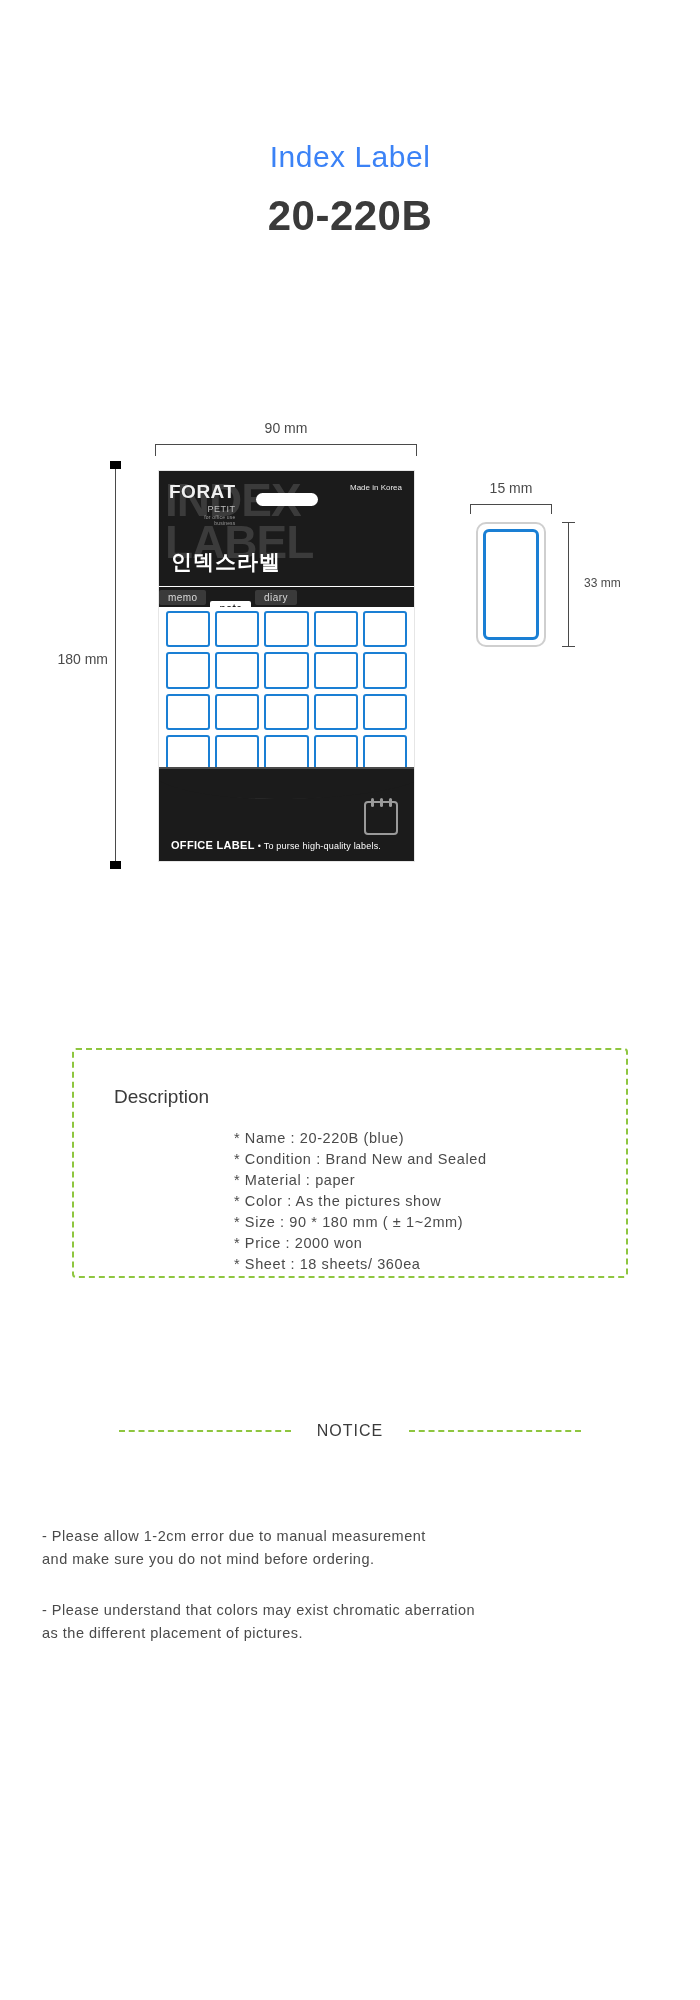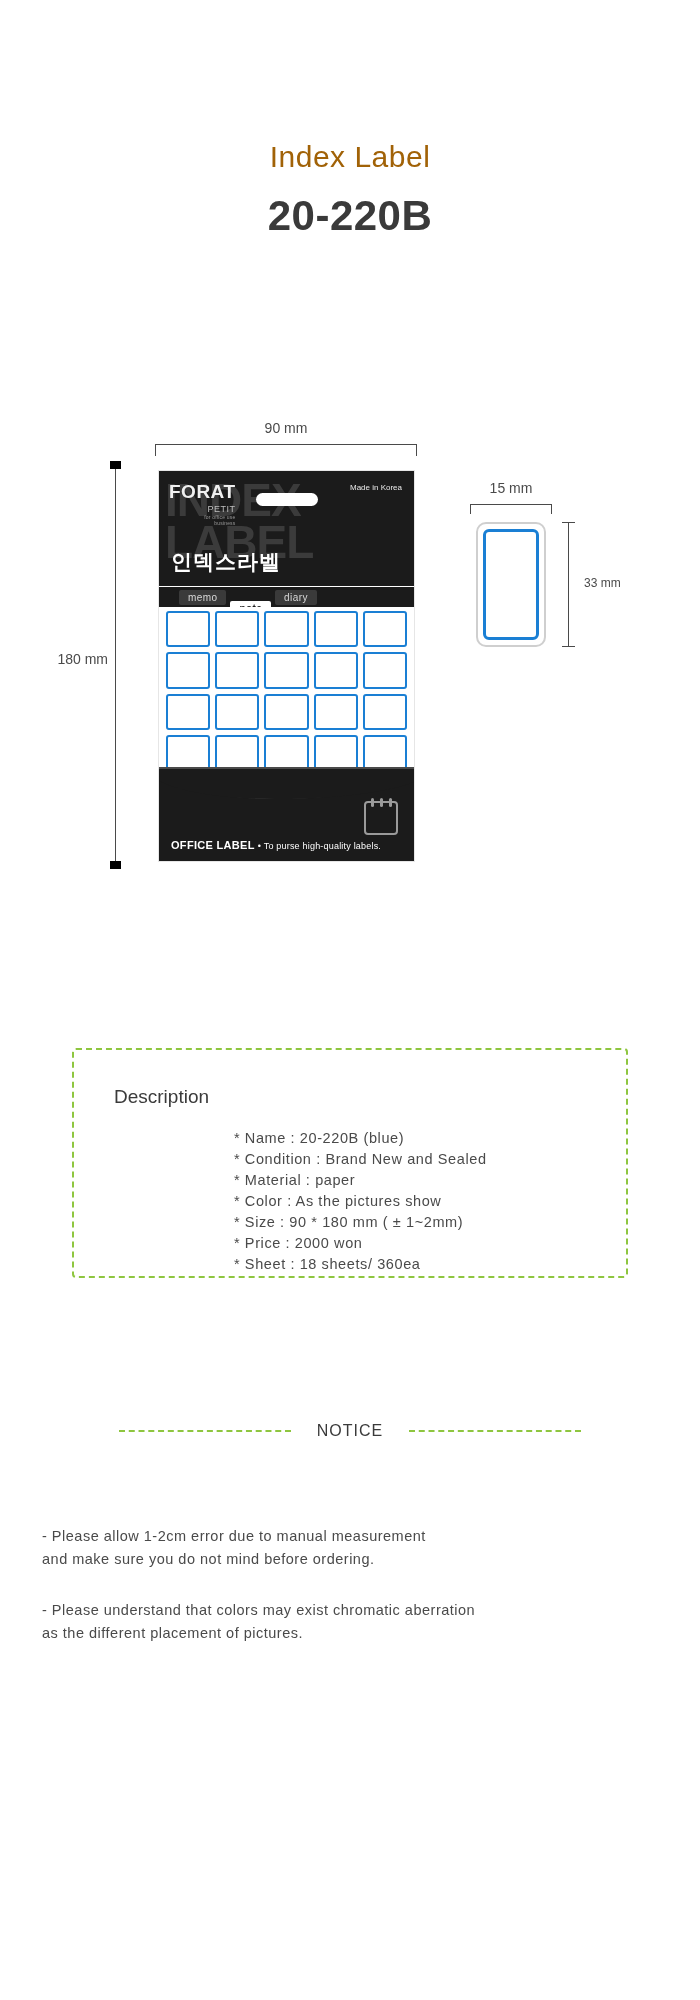--- a/index.html
+++ b/index.html
@@ -19,21 +19,21 @@
   
   .title-block {
     position: absolute;
     top: 140px;
     left: 0;
     width: 700px;
     text-align: center;
   }
   .title-main {
     font-size: 30px;
-    color: #a16207;
+    color: #3b82f6;
     letter-spacing: 0.5px;
     font-weight: 400;
   }
   .title-sub {
     font-size: 42px;
     color: #3a3a3a;
     font-weight: 700;
     margin-top: 18px;
     letter-spacing: 0.5px;
   }
@@ -192,21 +192,20 @@
   }
   .tabs-row {
     position: absolute;
     top: 116px;
     left: 0;
     width: 255px;
     height: 20px;
     background: #1b1b1b;
     display: flex;
     align-items: center;
-    padding-left: 20px;
     box-sizing: border-box;
     gap: 4px;
   }
   .tab-chip {
     font-size: 10px;
     color: #d8d8d8;
     padding: 2px 9px;
     background: #3a3a3a;
     border-radius: 2px;
     letter-spacing: 0.4px;

